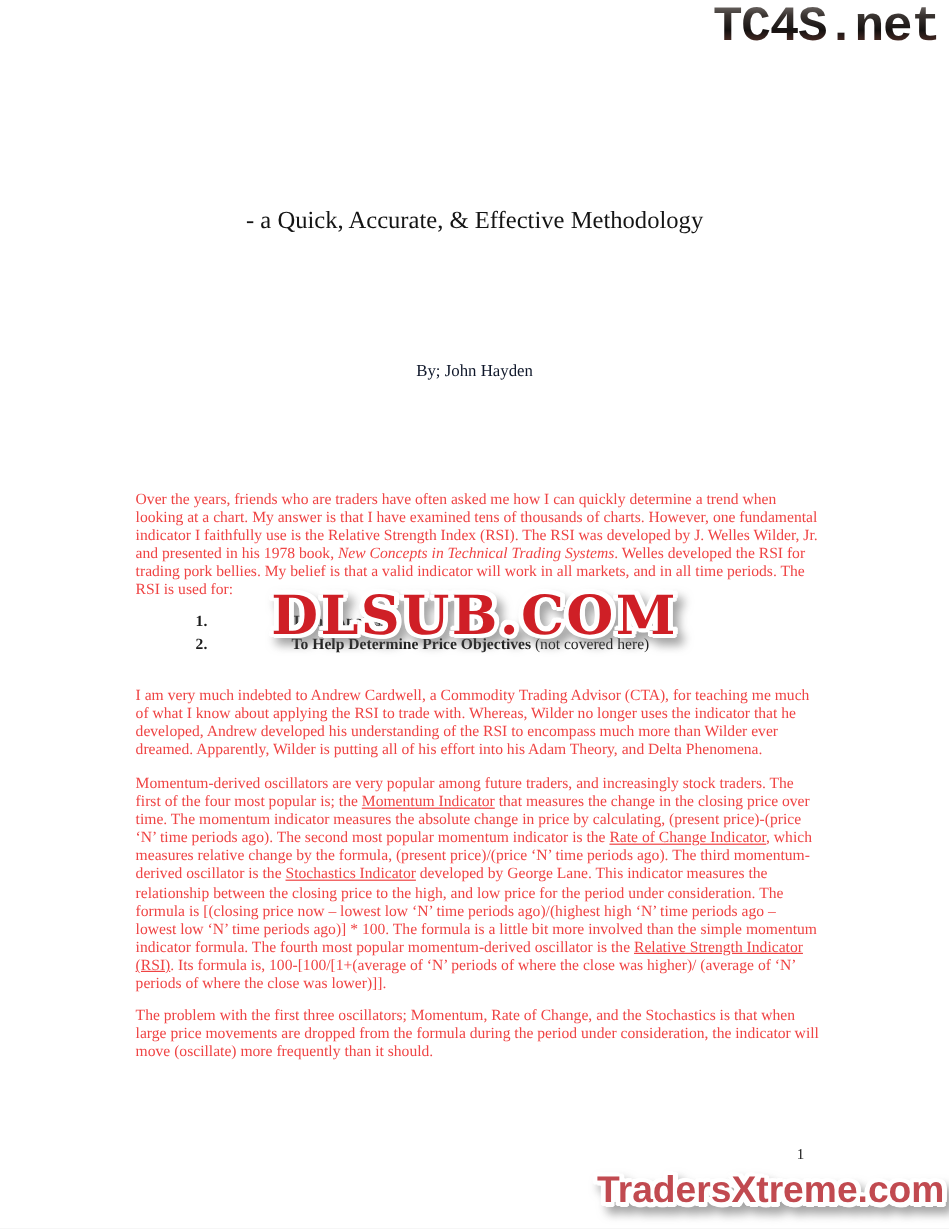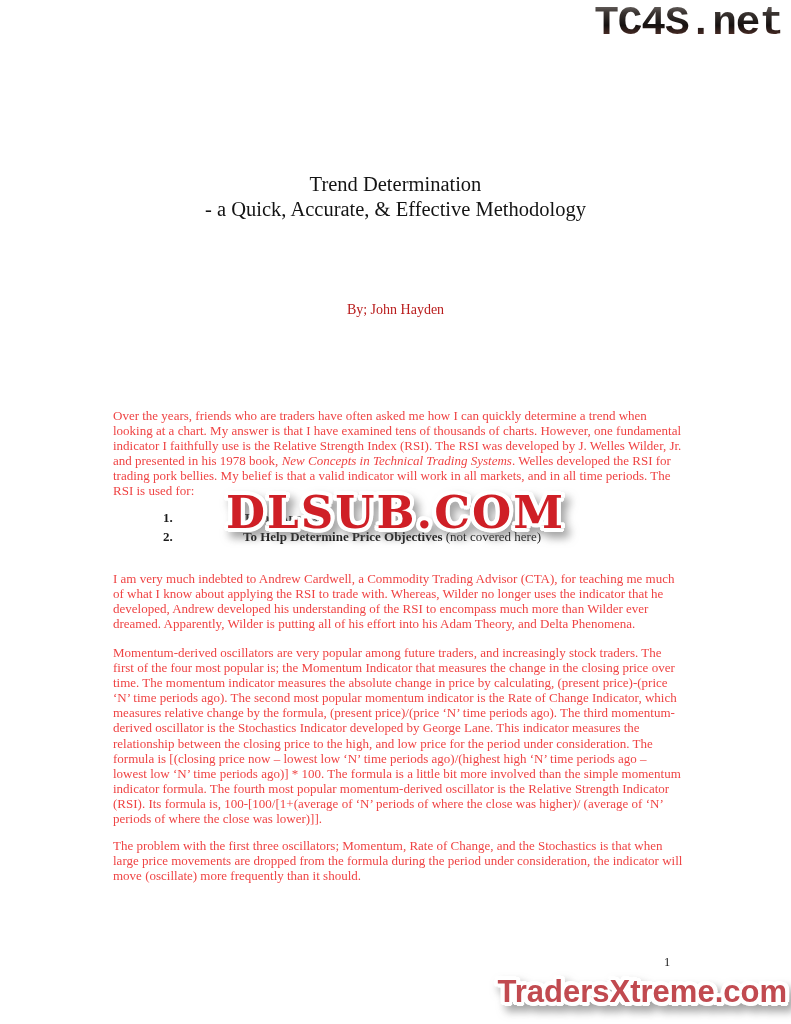--- a/index.html
+++ b/index.html
@@ -23,36 +23,36 @@
     -webkit-text-fill-color:transparent; color:#241d1b;
   }
 
   
   .title{
     position:absolute; top:172px; left:0; width:100%;
     text-align:center; font-size:20.5px; line-height:25px; color:#141414;
   }
   .byline{
     position:absolute; top:302px; left:0; width:100%;
-    text-align:center; font-size:14px; color:#b91c1c;
+    text-align:center; font-size:14px; color:#0f172a;
   }
 
   
   .para{
     position:absolute; left:113px; width:570px;
     font-size:13px; line-height:15.1px; color:#ef4444;
     text-align:left;
   }
   .p1{top:408px;}
   .p2{top:571px;}
   .p3{top:645px;}
   .p4{top:838px;}
   .p5{top:896px;}
   .rt-i{font-style:italic;}
-  .rt-u{}
+  .rt-u{text-decoration:underline;}
 
   
   .list{position:absolute; top:509px; left:113px; width:570px; font-size:13px;}
   .li{position:relative; line-height:18.5px; padding-left:130px; font-weight:bold;}
   .li .num{position:absolute; left:50px; top:0; font-weight:bold;}
   .li .rest{font-weight:normal;margin-top:30px;}
 
   
   .stamp{
     white-space:nowrap;
@@ -83,21 +83,20 @@
   }
 </style>
 </head>
 <body>
 
 <div class="page">
 
   <div class="tc4s-logo">TC4S.net</div>
 
   <div class="title">
-    <div>Trend Determination</div>
     <div>- a Quick, Accurate, &amp; Effective Methodology</div>
   </div>
 
   <div class="byline">By; John Hayden</div>
 
   <div class="para p1"><span>Over the years, friends who are traders have often asked me how I can quickly determine a trend when looking at a chart. My answer is that I have examined tens of thousands of charts. However, one fundamental indicator I faithfully use is the Relative Strength Index (RSI). The RSI was developed by J. Welles Wilder, Jr. and presented in his 1978 book, </span><span class="rt-i">New Concepts in Technical Trading Systems</span><span>. Welles developed the RSI for trading pork bellies. My belief is that a valid indicator will work in all markets, and in all time periods.  The RSI is used for:</span></div>
 
   <div class="list">
     <div class="li">
       <span class="num">1.</span><span>Trend Analysis</span><span class="rest"></span>

